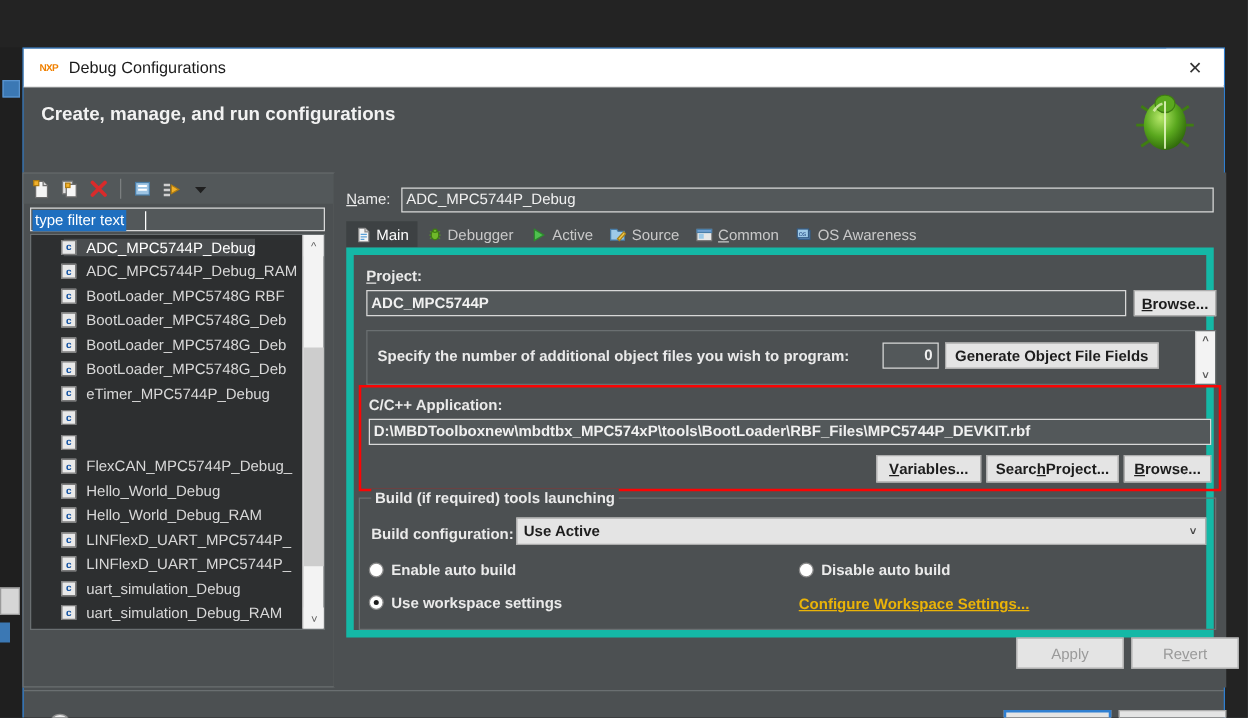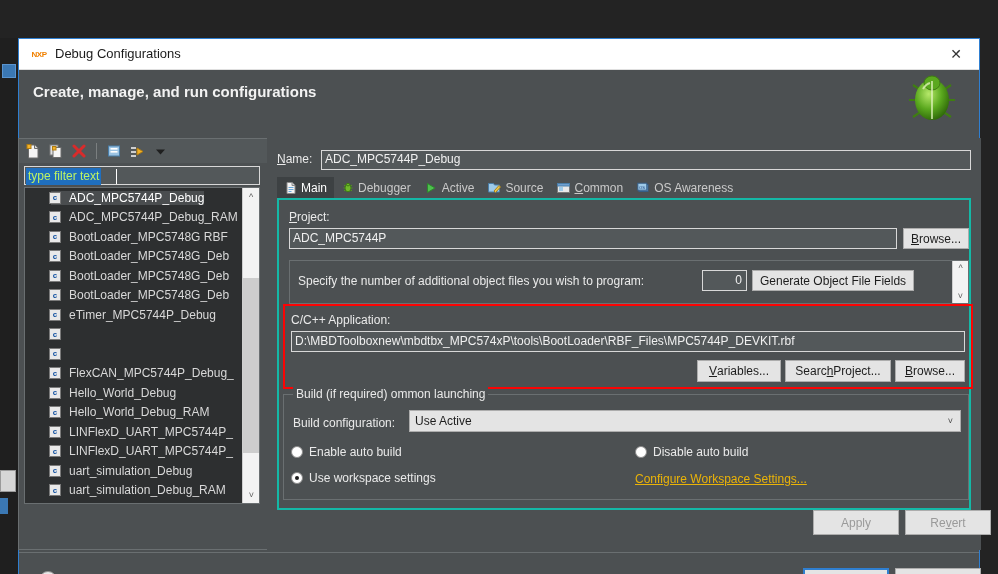--- a/index.html
+++ b/index.html
@@ -114,21 +114,21 @@
   }
   .tbi { width:18px; height:18px; display:flex; align-items:center; justify-content:center; }
   .tb-sep { width:1px; height:16px; background:#7b7f80; margin:0 3px; }
 
   .filter-box {
     position:absolute; left:5px; top:27px; width:236px; height:19px;
     background:#53585a; border:1px solid #d8d8d8;
   }
   .filter-sel {
     position:absolute; left:1px; top:1px; height:17px;
-    background:#1f6fbf; color:#bef264; font-size:12px;
+    background:#1f6fbf; color:#ffffff; font-size:12px;
     padding:0 2px; line-height:17px;
   }
   .filter-caret {
     position:absolute; top:2px; width:1px; height:15px; background:#ffffff;
   }
 
   .tree-wrap {
     position:absolute; left:5px; top:48px; width:236px; height:317px;
     background:#2d2f30; border:1px solid #6a6f71;
     overflow:hidden;
@@ -188,21 +188,21 @@
   }
   .tab {
     height:21px; display:flex; align-items:center; gap:4px;
     padding:0 7px; font-size:12px; color:#c9c9c9;
   }
   .tab.active { background:#3d4143; color:#ffffff; }
   .tab .ticon { width:13px; height:13px; display:inline-flex; align-items:center; justify-content:center; font-size:10px; }
 
   .tabbody {
     position:absolute; left:10px; top:60px; width:694px; height:312px;
-    background:#4c5052; border:2px solid #14b8a6;
+    background:#4c5052; border:6px solid #14b8a6;font-weight:bold;
   }
 
   .sec-label { position:absolute; font-size:12px; color:#eaeaea; }
   .txtfield {
     position:absolute; background:#53585a; border:1px solid #d8d8d8;
     color:#f0f0f0; font-size:12px; padding:1px 3px; line-height:16px;
     white-space:nowrap; overflow:hidden;
   }
   .btn {
     position:absolute; background:#e4e4e4; border:1px solid #adadad;
@@ -550,21 +550,21 @@
         <div class="sec-label" style="left:12px; top:113px;">C/C++ Application:</div>
         <div class="txtfield" style="left:12px; top:131px; width:674px; height:21px;">D:\MBDToolboxnew\mbdtbx_MPC574xP\tools\BootLoader\RBF_Files\MPC5744P_DEVKIT.rbf</div>
 
         <div class="btn" style="left:418px; top:160px; width:84px; height:22px;"><u>V</u>ariables...</div>
         <div class="btn" style="left:506px; top:160px; width:106px; height:22px;">Searc<u>h</u> Project...</div>
         <div class="btn" style="left:616px; top:160px; width:70px; height:22px;"><u>B</u>rowse...</div>
 
         <div class="redbox" style="left:4px; top:104px; width:690px; height:85px;"></div>
 
         <div class="buildgroup" style="left:4px; top:194px; width:686px; height:106px;"></div>
-        <div class="buildgroup-title" style="left:14px; top:187px;">Build (if required) ommon launching</div>
+        <div class="buildgroup-title" style="left:14px; top:187px;">Build (if required) tools launching</div>
 
         <div class="sec-label" style="left:14px; top:216px;">Build configuration:</div>
         <div class="combo" style="left:130px; top:210px; width:552px; height:22px;">
           <span>Use Active</span>
           <span class="arr">˅</span>
         </div>
 
         <div class="radio" style="left:12px; top:245px;">
           <span class="dot"></span>
           <span>Enable auto build</span>

